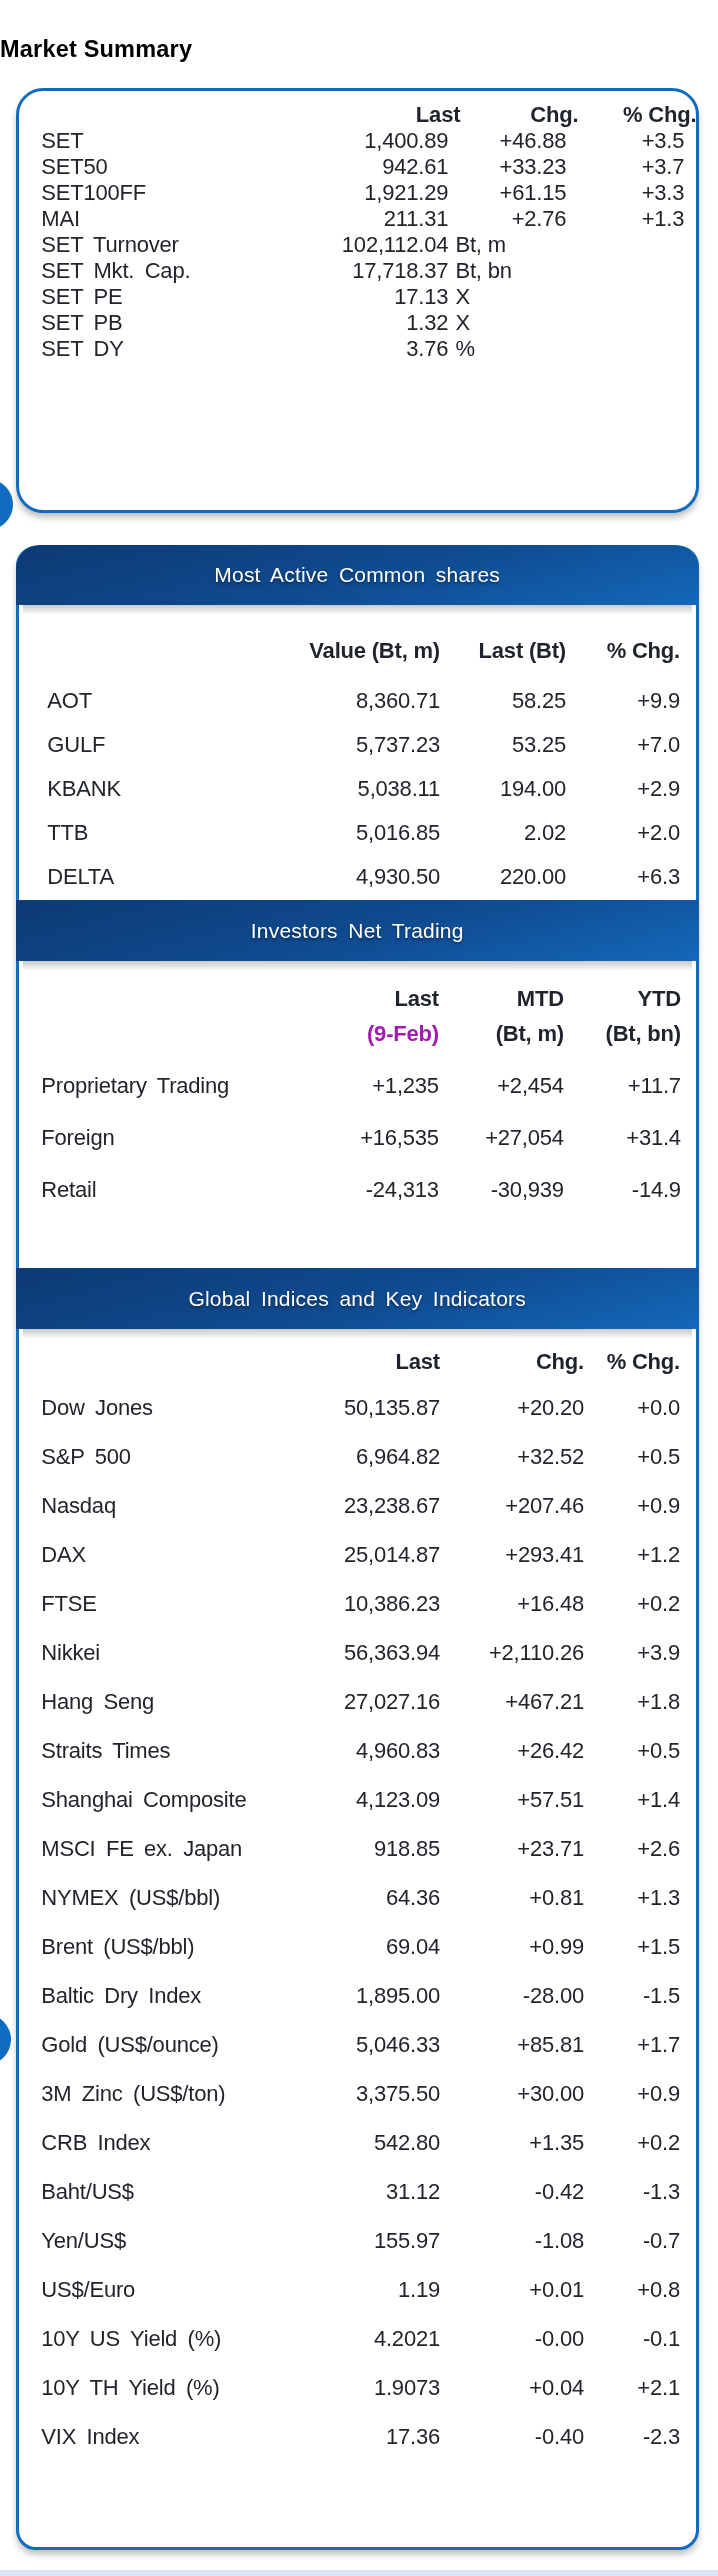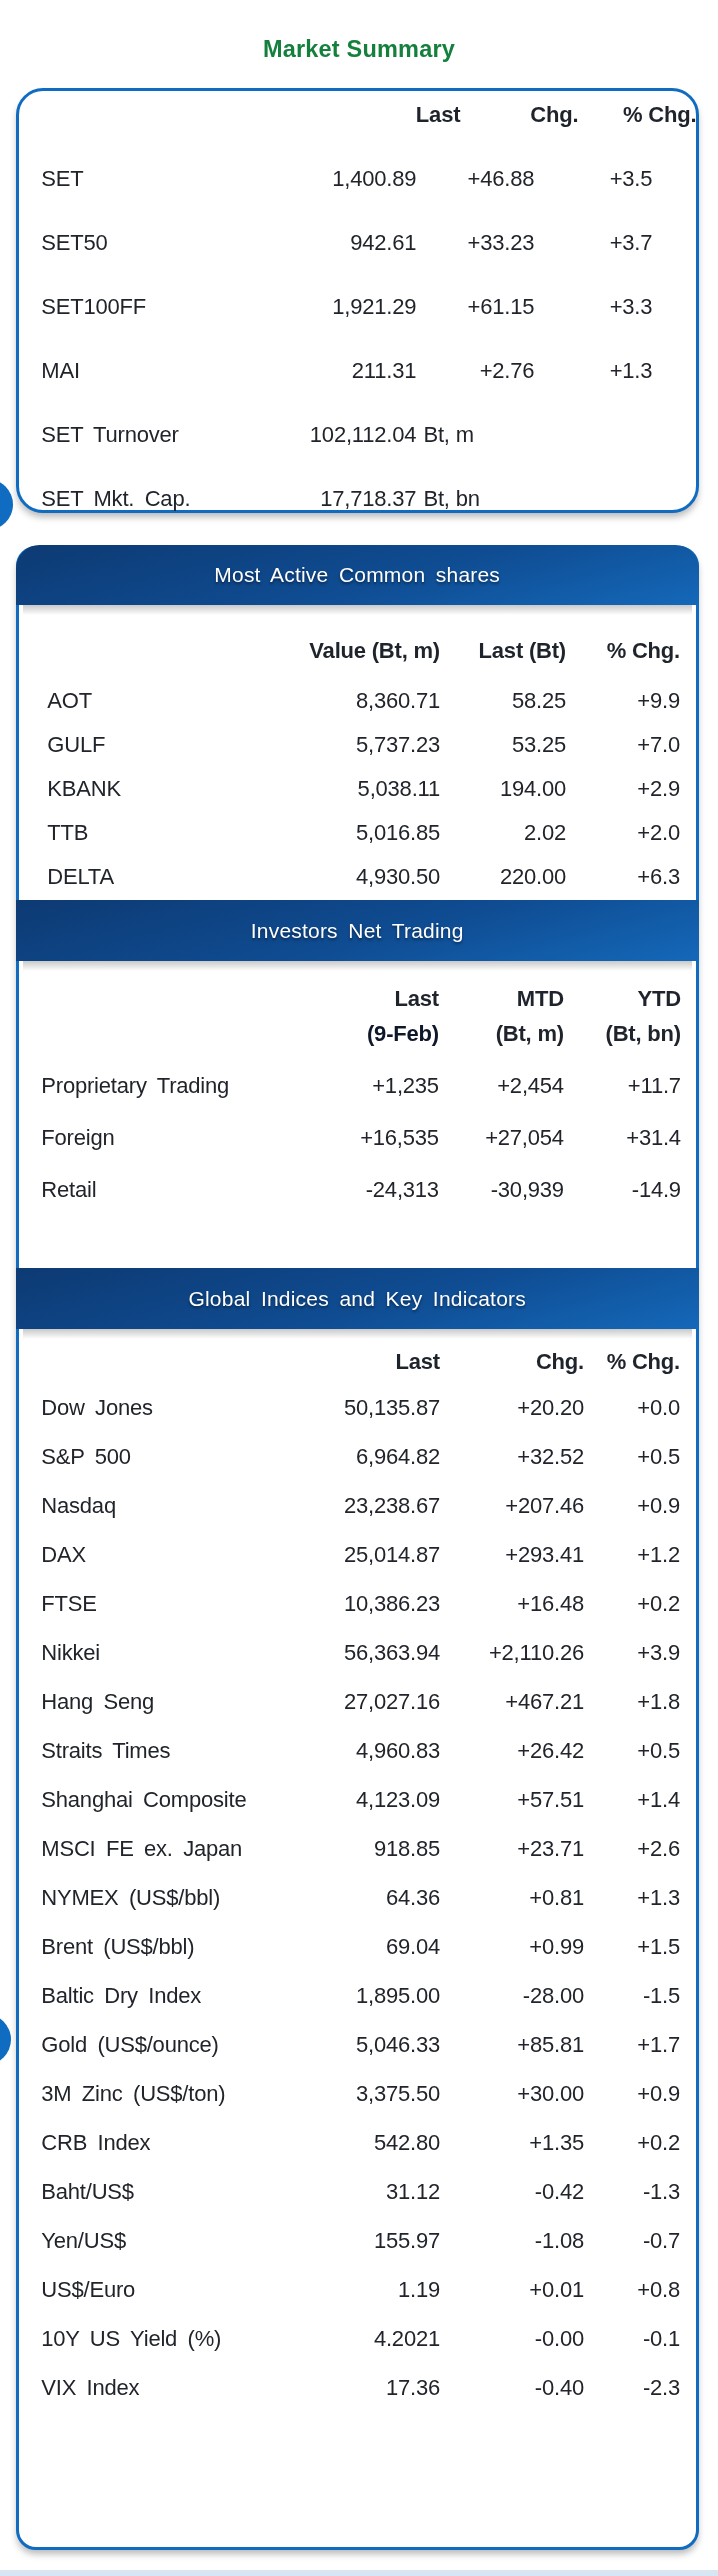--- a/index.html
+++ b/index.html
@@ -2,22 +2,22 @@
 <html style="font-size:14.5px"><head>
 <meta charset="utf-8">
 <style>
   html,body { margin:0; padding:0; background:#ffffff; }
   .page {
     position:relative; width:718px; height:2576px; overflow:hidden; background:#fff;
     font-family:"Liberation Sans","DejaVu Sans",sans-serif; color:#21252b;
     -webkit-font-smoothing:antialiased;
   }
   .page-title {
-    position:absolute; top:36px; left:0; width:718px; text-align:center;
-    font-size:23.5px; font-weight:bold; color:#15803d; letter-spacing:0.2px;
+    position:absolute; top:36px; left:0; width:718px; 
+    font-size:23.5px; font-weight:bold; color:#000000; letter-spacing:0.2px;
   }
   
   .box {
     position:absolute; box-sizing:border-box; background:#fff;
     border:3.6px solid #0f6cc0;
     box-shadow:0 5.4px 7.2px -1.8px rgba(0,0,0,0.28);
   }
   .box1 { left:16.3px; top:88px; width:683px; height:425px; border-radius:27px; padding-top:11px; }
   .box2 { left:16.3px; top:546px; width:683px; height:2004px; border-radius:20px;text-decoration:underline; }
   
@@ -35,24 +35,24 @@
   .banner1 { top:-3.6px; height:60px; border-radius:23.5px 23.5px 0 0; }
   .banner2 { top:351px; }
   .banner3 { top:719px; }
   
   .trow { display:flex; align-items:center; font-size:22px; letter-spacing:-0.2px; }
   .cell { white-space:nowrap; }
   .cell.lbl { flex:1; text-align:left; word-spacing:4.5px; }
   .cell.num { text-align:right; position:relative; }
   .thead { font-weight:bold; color:#1f242c; }
   .unit { position:absolute; left:100%; top:0; padding-left:7.2px; white-space:nowrap; }
-  .red { color:#0f172a; }
+  .red { color:#a21caf; }
   .center { text-align:center; }
 
-  .t1 .trow { padding:0 44px 0 22px;margin-top:38px; }
+  .t1 .trow { padding:0 12px 0 22px; }
   .t1 .c1 { width:145px; } .t1 .c2 { width:118px; } .t1 .c3 { width:118px; }
 
   .table { position:absolute; left:0; width:100%; }
   .t2 { top:83px; }
   .t2 .trow { padding:0 16.3px 0 22px; }
   .t2 .c1 { width:145px; } .t2 .c2 { width:126px; } .t2 .c3 { width:114px; }
   .t2 .thead { height:38px; margin-bottom:9px; }
   .t2 .tbody .trow { height:44px;padding-left:28px; }
 
   .t3 { top:432px; }
@@ -363,20 +363,26 @@
             <div class="cell num c2">+0.01</div>
             <div class="cell num c3">+0.8</div>
           </div>
           <div class="trow">
             <div class="cell lbl">10Y US Yield (%)</div>
             <div class="cell num c1">4.2021</div>
             <div class="cell num c2">-0.00</div>
             <div class="cell num c3">-0.1</div>
           </div>
           <div class="trow">
+            <div class="cell lbl">10Y TH Yield (%)</div>
+            <div class="cell num c1">1.9073</div>
+            <div class="cell num c2">+0.04</div>
+            <div class="cell num c3">+2.1</div>
+          </div>
+          <div class="trow">
             <div class="cell lbl">VIX Index</div>
             <div class="cell num c1">17.36</div>
             <div class="cell num c2">-0.40</div>
             <div class="cell num c3">-2.3</div>
           </div>
         </div>
     </div>
 
   </section>
 

